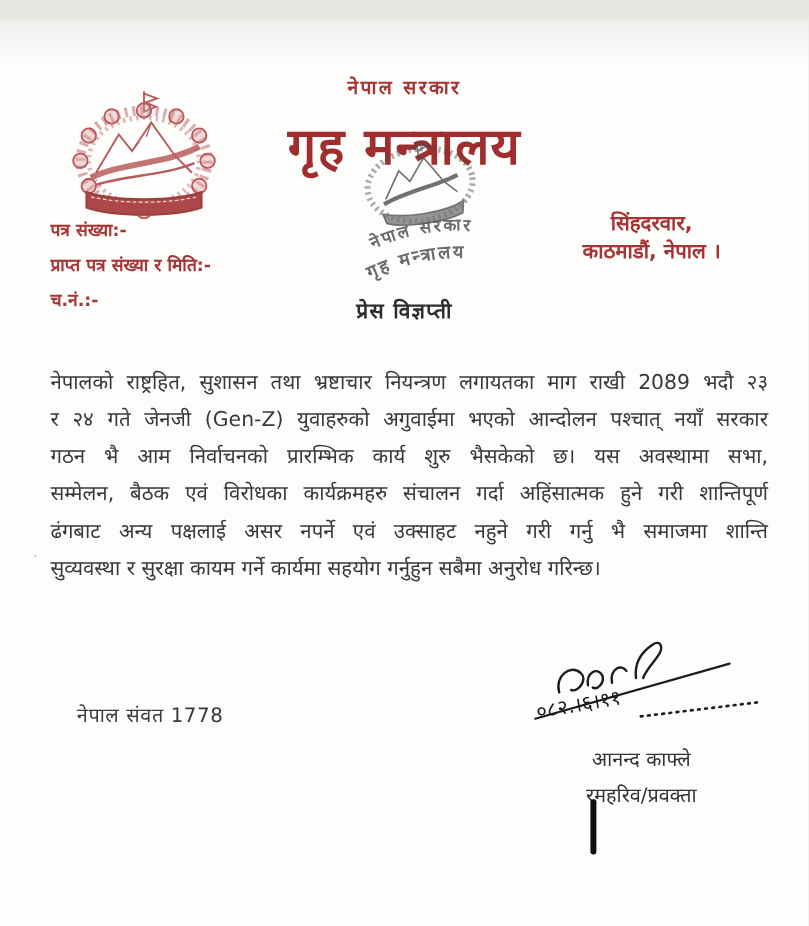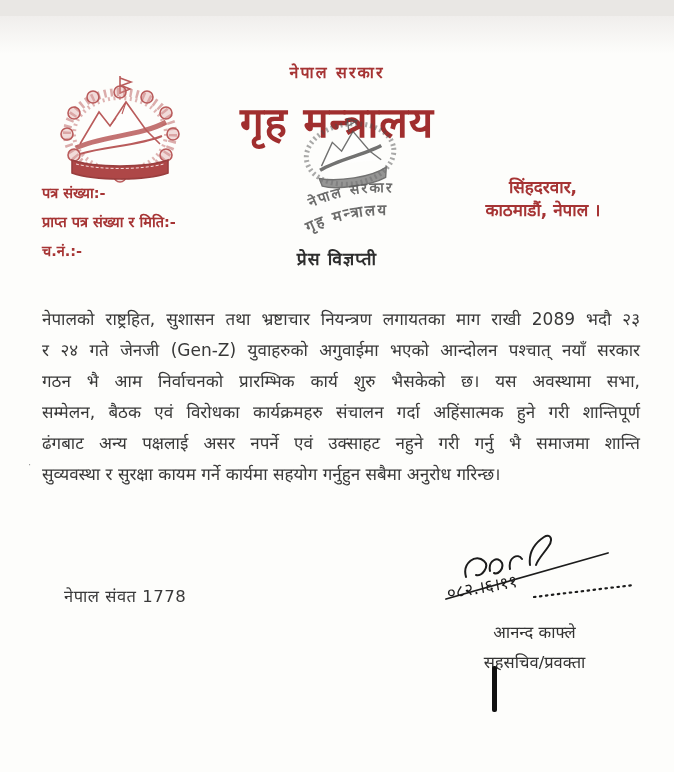--- a/index.html
+++ b/index.html
@@ -185,17 +185,17 @@
     <g stroke="#1c1c1c" fill="none" stroke-width="2" stroke-linecap="round">
       <path d="M28 58 C24 44 38 34 46 42 C52 47 44 58 38 56 M52 52 C50 42 60 36 64 44 C66 50 60 56 56 54 M72 50 C70 38 80 34 84 40 M92 46 C90 30 100 22 106 18 C112 14 116 20 110 28 C106 34 100 40 98 46"></path>
       <path d="M8 80 L170 34" stroke-width="1.8"></path>
       <path d="M10 84 L88 84" stroke-width="2.4" stroke-dasharray="3 3" opacity="0"></path>
       <path d="M96 78 L196 66" stroke-width="2.2" stroke-dasharray="1.5 4.5"></path>
     </g>
     <text x="10" y="80" font-size="17" fill="#1c1c1c" transform="rotate(-10 10 80)" font-family="DejaVu Sans, sans-serif">०८२.।६।११</text>
   </svg>
 
   <div class="abs signer-name">आनन्द काफ्ले</div>
-  <div class="abs signer-title">सहसचिव/प्रवक्ता</div>
+  <div class="abs signer-title">रमहरिव/प्रवक्ता</div>
 
   <div class="abs artifact-bar"></div>
 
 </div>
 
 </body></html>

